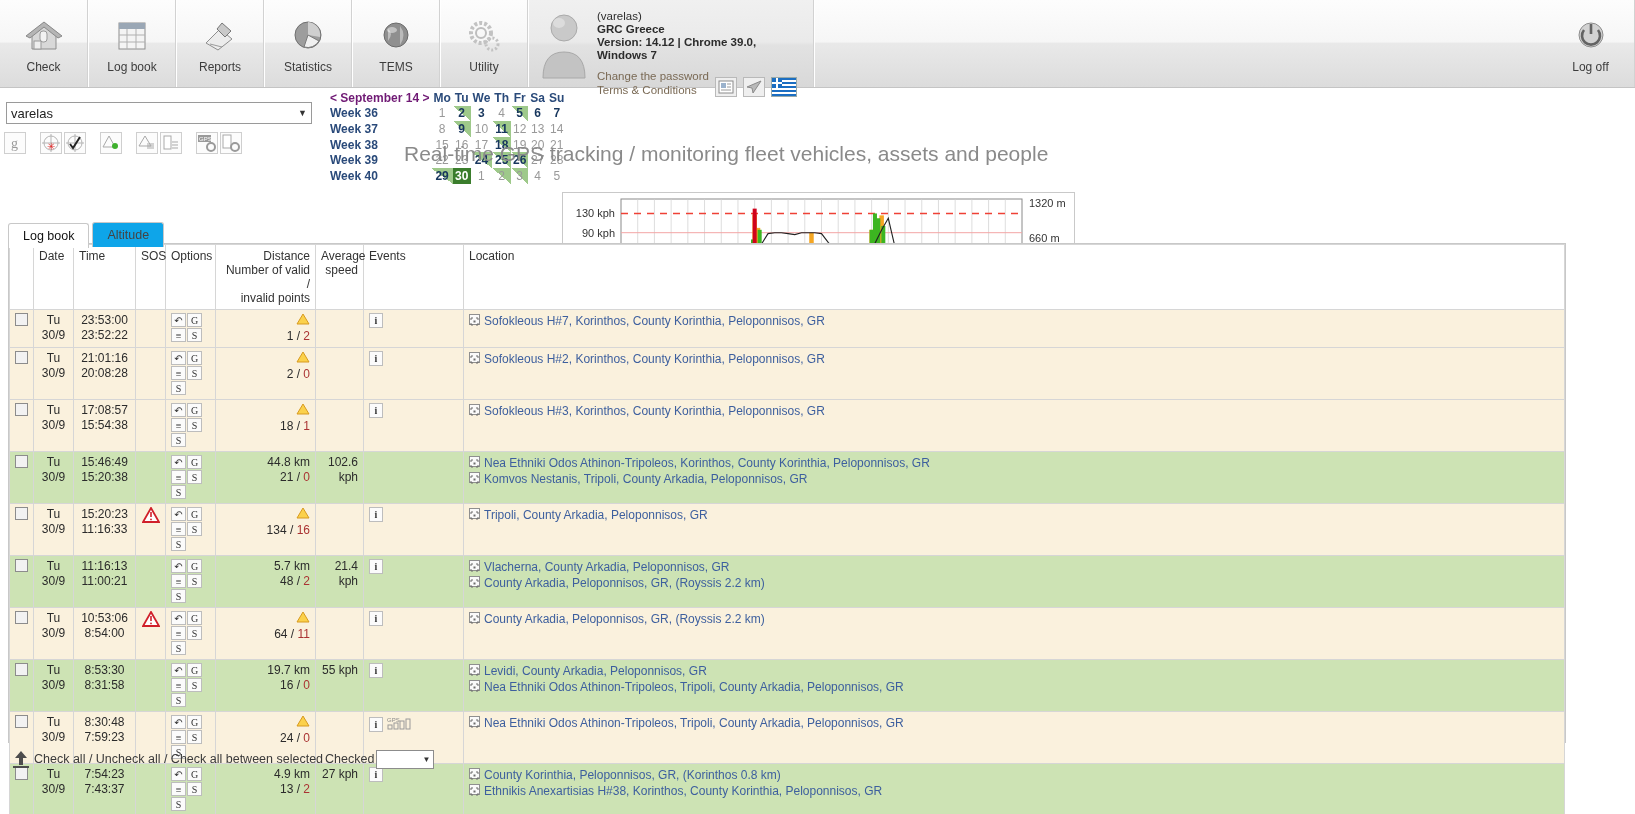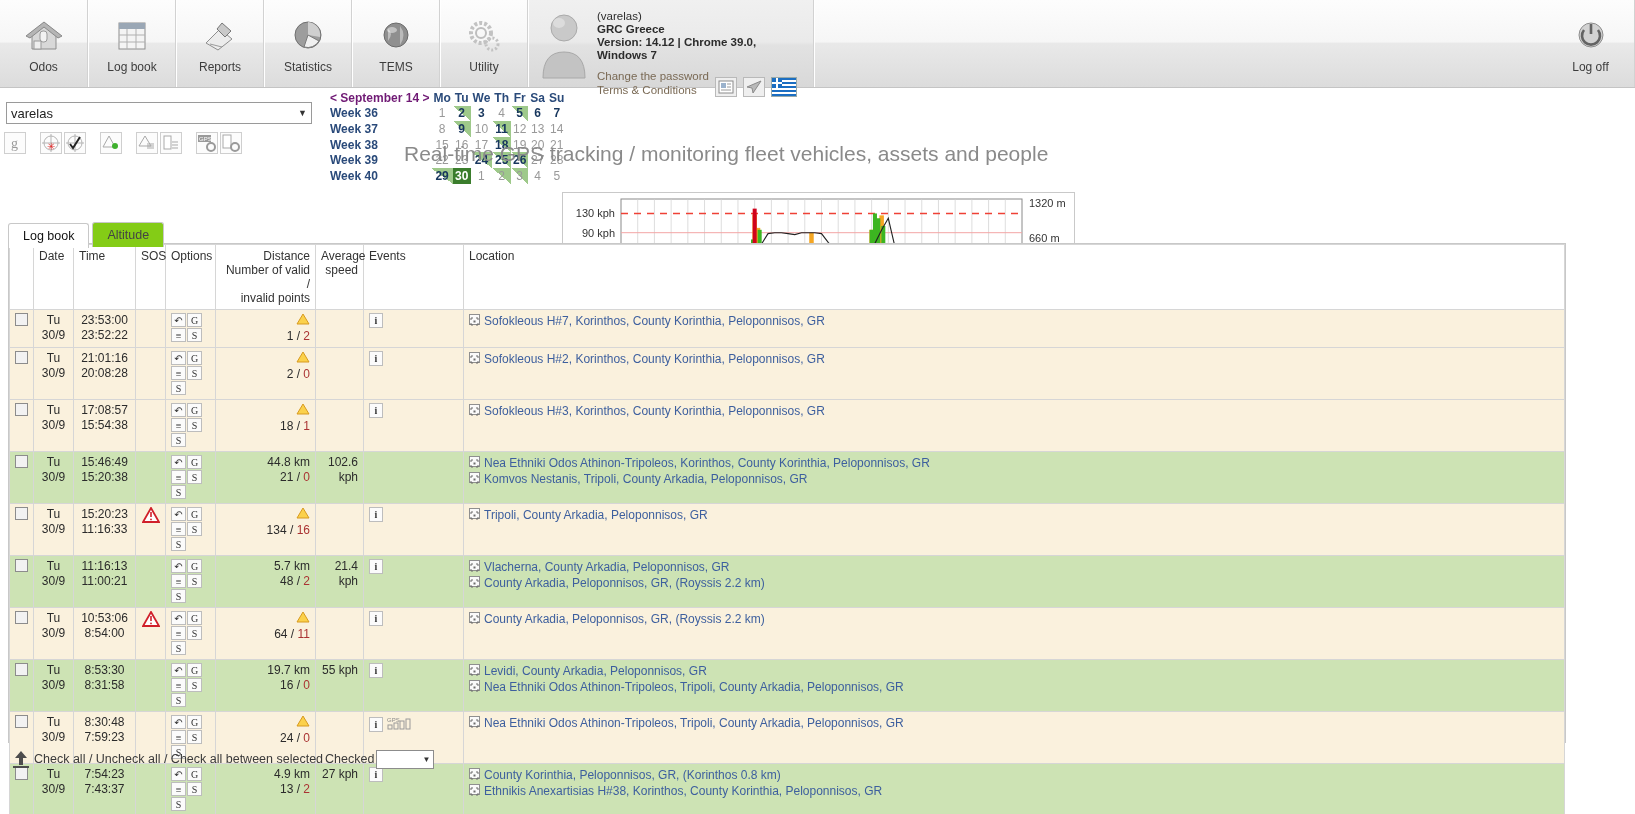--- a/index.html
+++ b/index.html
@@ -73,21 +73,21 @@
              border:1px solid #c9c9c9; background:#fff; }
 
   
   .logo{ position:absolute; left:404px; top:150px; z-index:0; pointer-events:none;}
   .logo .big{ font-size:72px; font-weight:bold; font-style:italic; letter-spacing:-3px;}
   .logo .sub{ font-size:21px; color:#8a8a8a; margin-top:-8px;}
 
   
   .tabs{ position:absolute; left:8px; top:222px; display:flex; align-items:flex-end; z-index:3;}
   .tab{ padding:5px 14px; border:1px solid #c8c8c8; border-bottom:none;
-        background:#84cc16; font-size:12.5px; color:#444; cursor:pointer;
+        background:#0ea5e9; font-size:12.5px; color:#444; cursor:pointer;
         border-radius:3px 3px 0 0; margin-right:3px;}
   .tab.on{ background:#fff; color:#111; position:relative; top:1px; }
 
   
   .panel{ position:absolute; left:8px; top:243px; width:1558px; height:500px;
           border:1px solid #c8c8c8; background:#fff; z-index:2;}
   table.lb{ border-collapse:collapse; width:1556px; font-size:12px; table-layout:fixed;}
   table.lb th{
     border:1px solid #d6d6d6; font-weight:normal; color:#333;
     vertical-align:top; padding:4px 5px; background:#fff; height:48px;
@@ -131,21 +131,21 @@
 
   <div class="tb-btn">
     <span class="tb-ico">
       <svg width="44" height="40" viewBox="0 0 44 40">
         <polygon points="6,18 22,6 38,18 34,18 34,32 10,32 10,18" fill="#d8d8d8" stroke="#8d8d8d"></polygon>
         <polygon points="4,19 22,5 40,19 36,21 22,10 8,21" fill="#b5b5b5" stroke="#8a8a8a"></polygon>
         <rect x="18" y="14" width="7" height="11" rx="3" fill="#f2f2f2" stroke="#9a9a9a"></rect>
         <rect x="12" y="24" width="7" height="8" fill="#eee" stroke="#9a9a9a"></rect>
       </svg>
     </span>
-    <span class="tb-label">Odos</span>
+    <span class="tb-label">Check</span>
   </div>
 
   <div class="tb-btn">
     <span class="tb-ico">
       <svg width="44" height="40" viewBox="0 0 44 40">
         <rect x="9" y="6" width="26" height="26" fill="#f4f4f4" stroke="#8e8e8e"></rect>
         <rect x="9" y="6" width="26" height="6" fill="#9aa7b5"></rect>
         <g stroke="#b0b0b0" fill="none">
           <line x1="9" y1="18" x2="35" y2="18"></line>
             <line x1="9" y1="25" x2="35" y2="25"></line>

